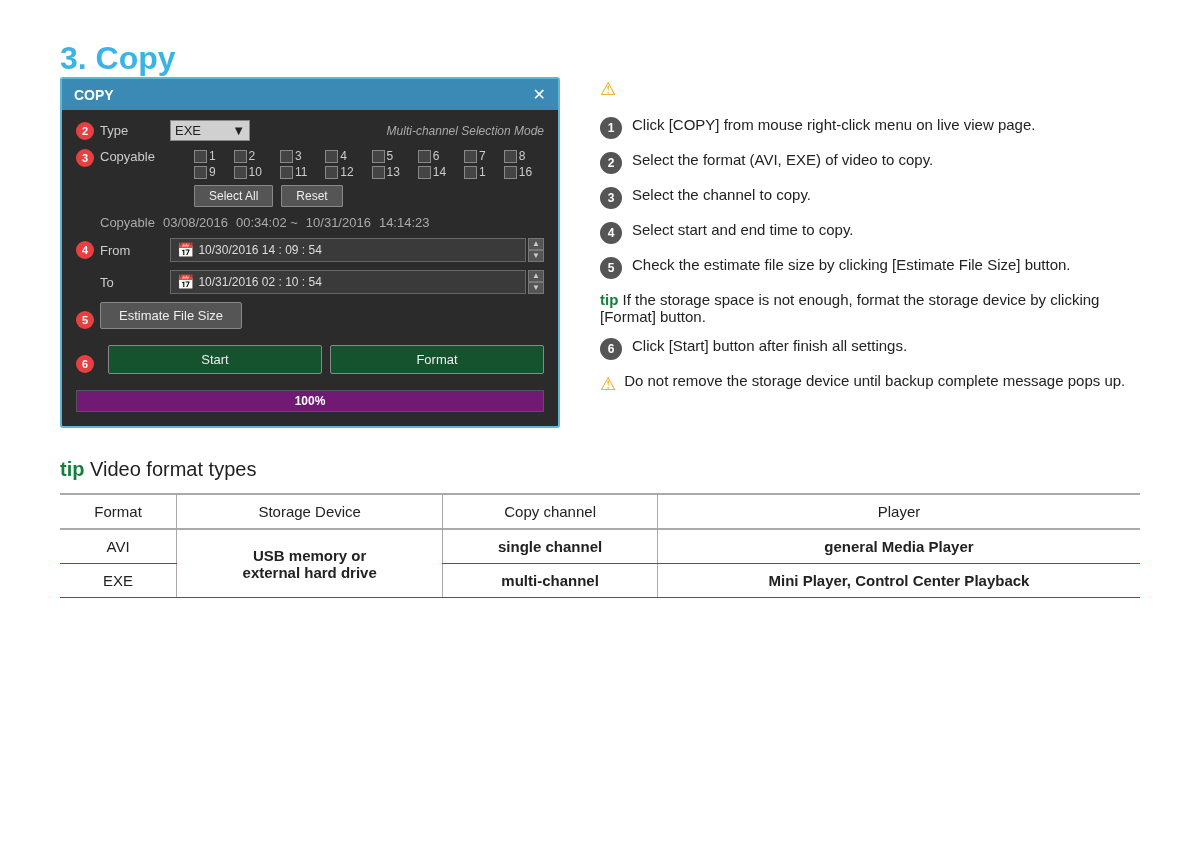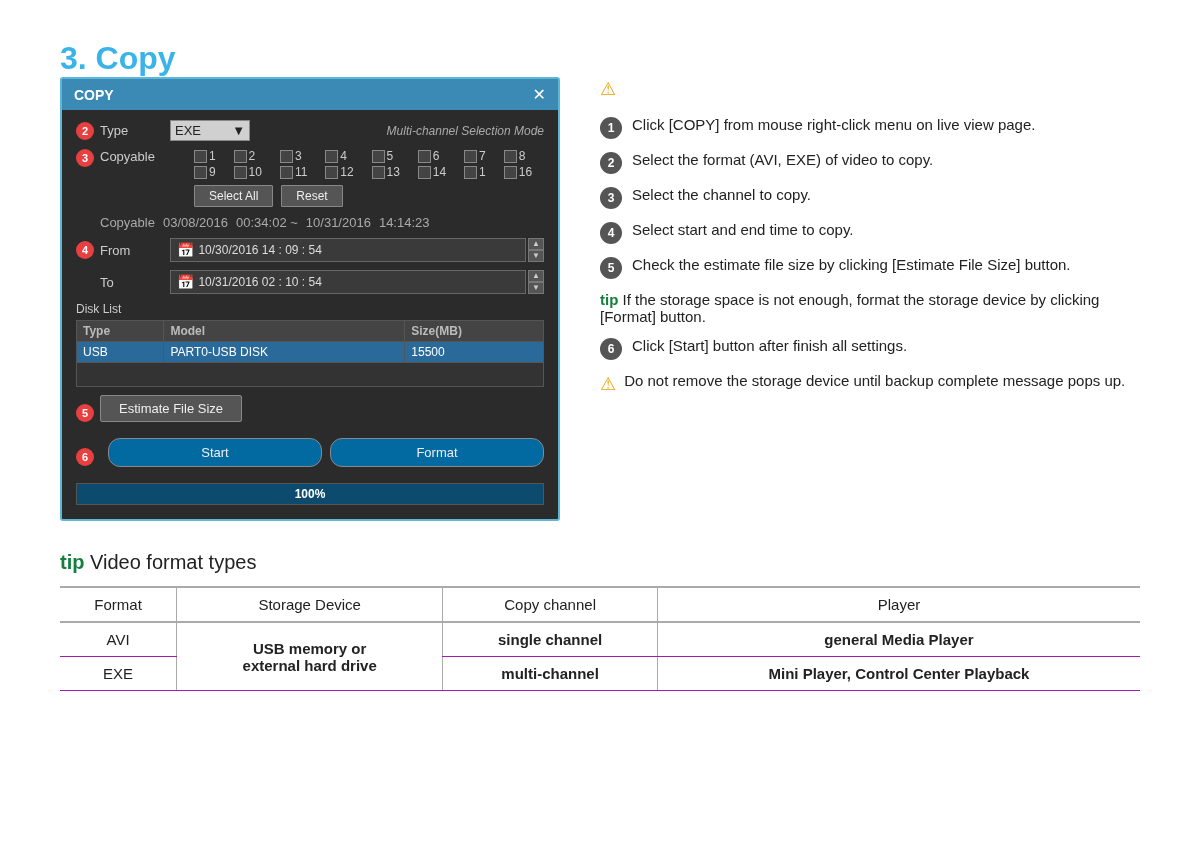--- a/index.html
+++ b/index.html
@@ -203,37 +203,37 @@
       display: block;
       margin: 0 auto 8px;
     }
     .action-row {
       display: flex;
       gap: 8px;
       margin-bottom: 8px;
     }
     .btn-action {
       flex: 1;
-      background: #0369a1;
+      background: #14532d;
       color: #eee;
       border: 1px solid #888;
       padding: 6px 0;
       font-size: 13px;
       cursor: pointer;
-      border-radius: 12px;
+      border-radius: 2px;
       text-align: center;
     }
     .progress-bar-wrap {
       background: #333;
       height: 22px;
       border: 1px solid #555;
       position: relative;
     }
     .progress-bar-fill {
-      background: #0c4a6e;
+      background: #701a75;
       height: 100%;
       display: flex;
       align-items: center;
       justify-content: center;
       color: #fff;
       font-size: 12px;
       font-weight: bold;
     }
     
     .instructions {
@@ -444,42 +444,20 @@
         <div class="datetime-field">
           <span class="cal-icon">📅</span>
           <span>10/31/2016  02 : 10 : 54</span>
         </div>
         <div class="spin-btn">
           <span class="spin-arrow">▲</span>
           <span class="spin-arrow">▼</span>
         </div>
       </div>
 
-      <div style="margin-bottom:8px;">
-        <div style="color:#ccc;font-size:12px;margin-bottom:4px;">Disk List</div>
-        <table class="disk-table">
-          <thead>
-            <tr>
-              <th>Type</th>
-              <th>Model</th>
-              <th>Size(MB)</th>
-            </tr>
-          </thead>
-          <tbody>
-            <tr class="disk-row-usb">
-              <td>USB</td>
-              <td>PART0-USB DISK</td>
-              <td>15500</td>
-            </tr>
-            <tr class="disk-row-empty">
-              <td colspan="3"></td>
-            </tr>
-          </tbody>
-        </table>
-      </div>
 
       <div style="display:flex;align-items:center;margin-bottom:8px;">
         <span class="badge">5</span>
         <button class="estimate-btn" style="margin-left:0;">Estimate File Size</button>
       </div>
 
       <div style="display:flex;align-items:center;margin-bottom:8px;">
         <span class="badge">6</span>
         <div class="action-row" style="flex:1;margin-left:8px;">
           <button class="btn-action">Start</button>

